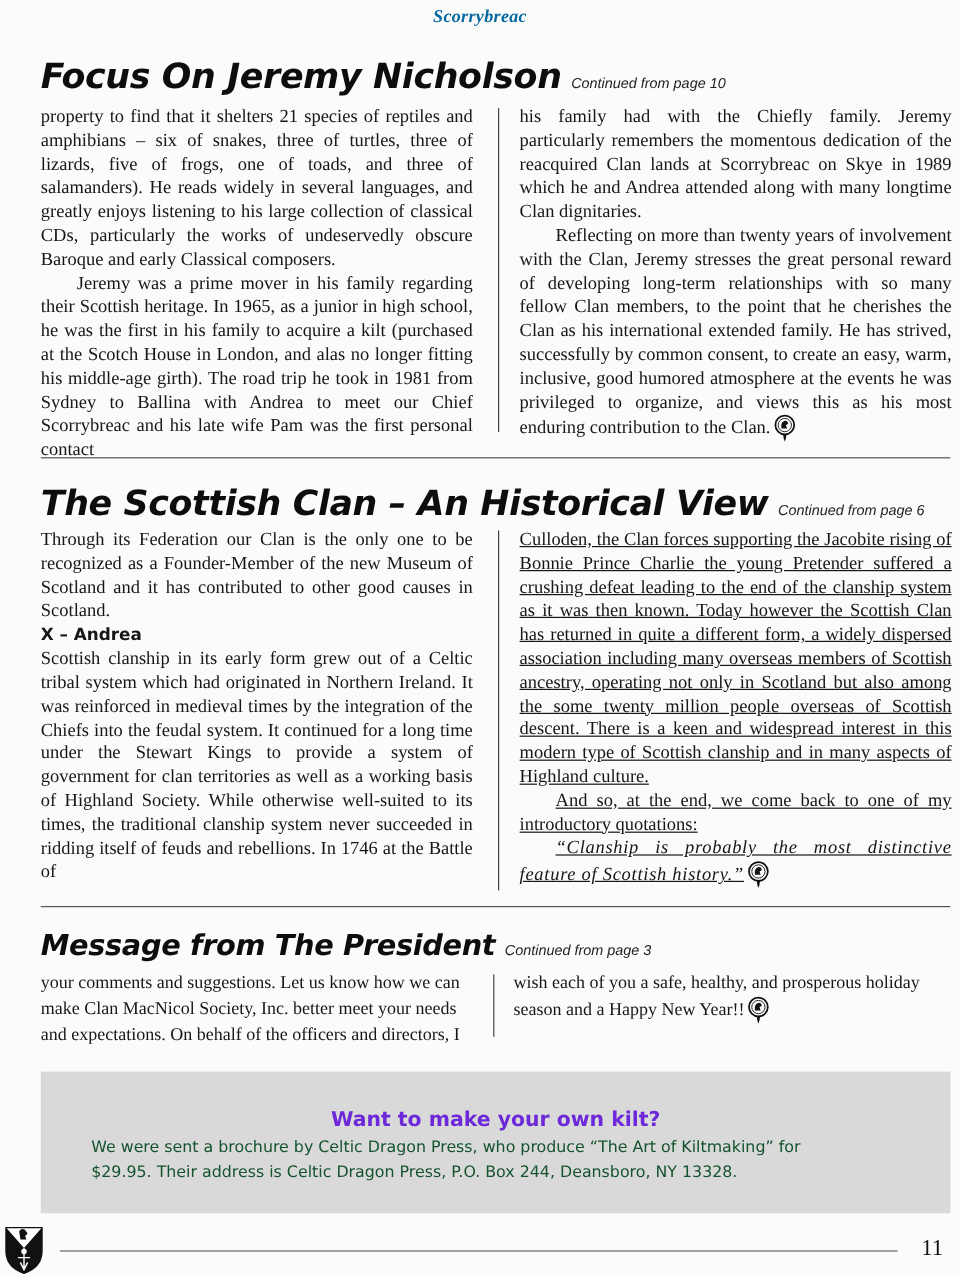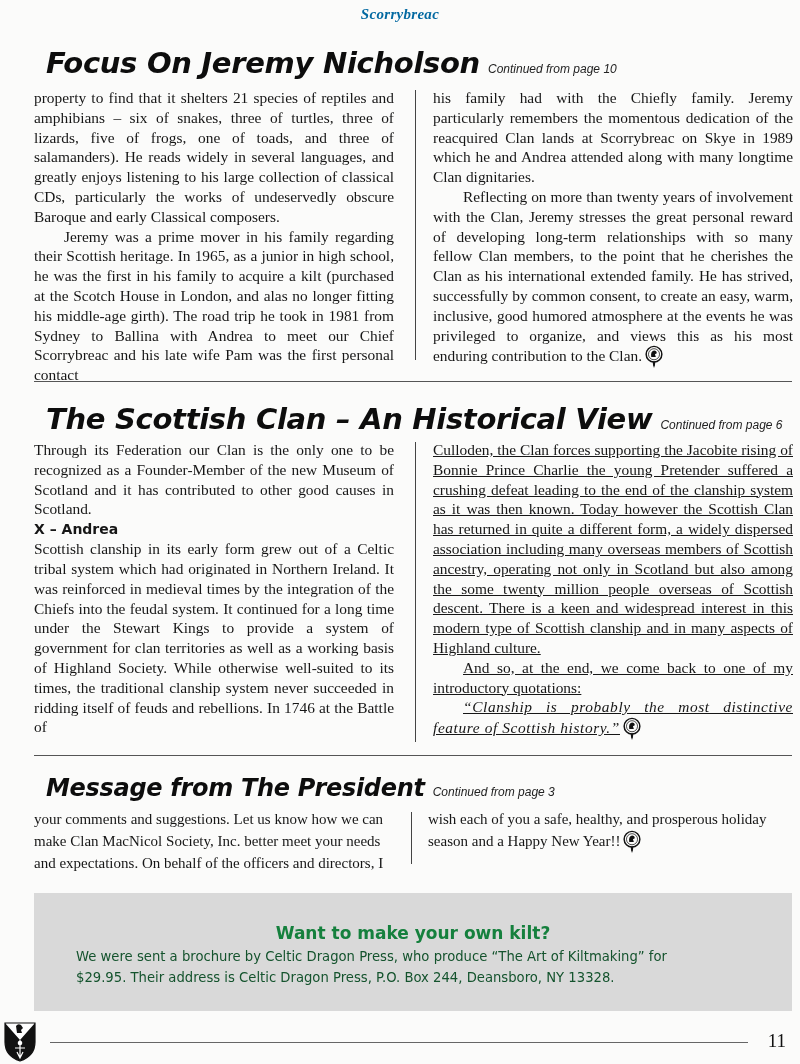--- a/index.html
+++ b/index.html
@@ -9,21 +9,21 @@
     font-family: "DejaVu Serif", "Liberation Serif", serif;
   }
   .masthead {
     position: absolute; top: 6px; left: 0; width: 800px; text-align: center;
     font-family: "Liberation Serif", serif; font-style: italic; font-weight: bold;
     font-size: 15px; letter-spacing: 0.3px; color: #0369a1;
   }
   .heading {
     position: absolute; left: 34px; white-space: nowrap;
     font-family: "DejaVu Sans", sans-serif; font-weight: bold; font-style: italic;
-    color: #0d0d0d; letter-spacing: -0.3px; margin-left: 12px;
+    color: #0d0d0d; letter-spacing: -0.3px;
   }
   .heading .title { font-size: 29px; }
   .heading .cont {
     font-family: "Liberation Sans", sans-serif; font-weight: normal; font-style: italic;
     font-size: 12px; margin-left: 8px; color: #222; letter-spacing: 0;
   }
   .heading.small .title { font-size: 24px; }
   .col {
     position: absolute; font-family: "Liberation Serif", serif;
     font-size: 15.4px; line-height: 19.8px; text-align: justify; color: #161616;
@@ -42,21 +42,21 @@
   .crest {
     display: inline-block; width: 20px; height: 24px; vertical-align: -8px; margin-left: 2px;
   }
   .pres-col { font-family: "Liberation Serif", serif; font-size: 15px; line-height: 22px; text-align: left; }
   .kilt-box {
     position: absolute; left: 34px; top: 893px; width: 758px; height: 118px;
     background: #d9d9d9;
   }
   .kilt-title {
     position: absolute; top: 30px; left: 0; width: 758px; text-align: center;
-    font-family: "DejaVu Sans", sans-serif; font-weight: bold; font-size: 17px; color: #15803d;
+    font-family: "DejaVu Sans", sans-serif; font-weight: bold; font-size: 17px; color: #6d28d9;
   }
   .kilt-body {
     position: absolute; top: 53px; left: 42px; width: 690px;
     font-family: "DejaVu Sans", sans-serif; font-size: 13.2px; line-height: 21px; color: #14532d;
   }
   .footer-logo { position: absolute; left: 4px; top: 1022px; width: 32px; height: 40px; }
   .footer-rule { position: absolute; left: 50px; top: 1042px; width: 698px; height: 1px; background: #666; }
   .page-num {
     position: absolute; right: 14px; top: 1030px;
     font-family: "Liberation Serif", serif; font-size: 19px; color: #111;

